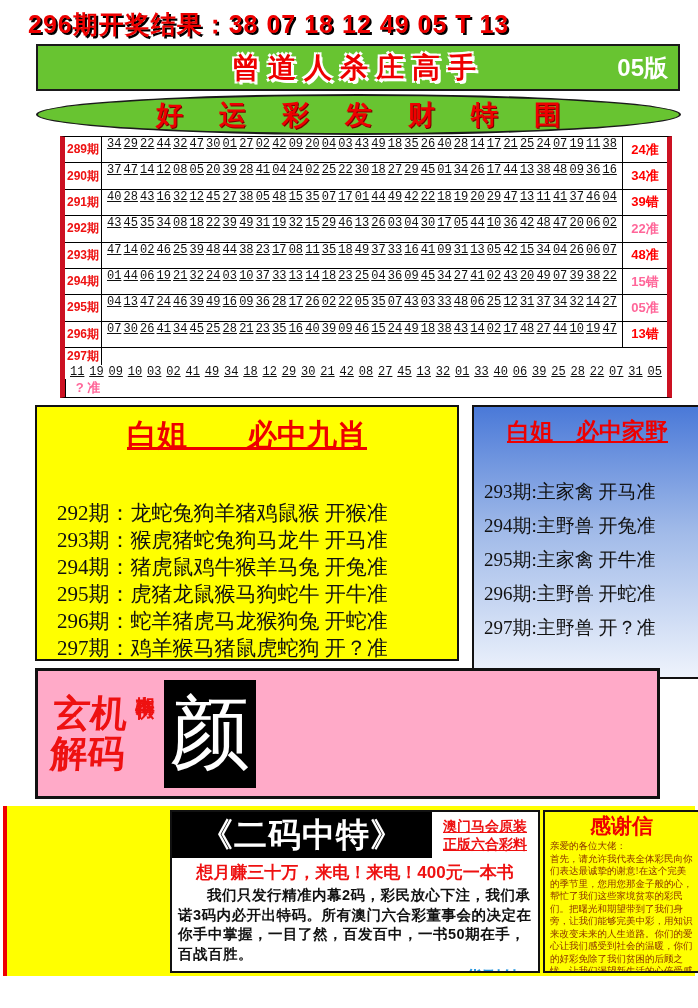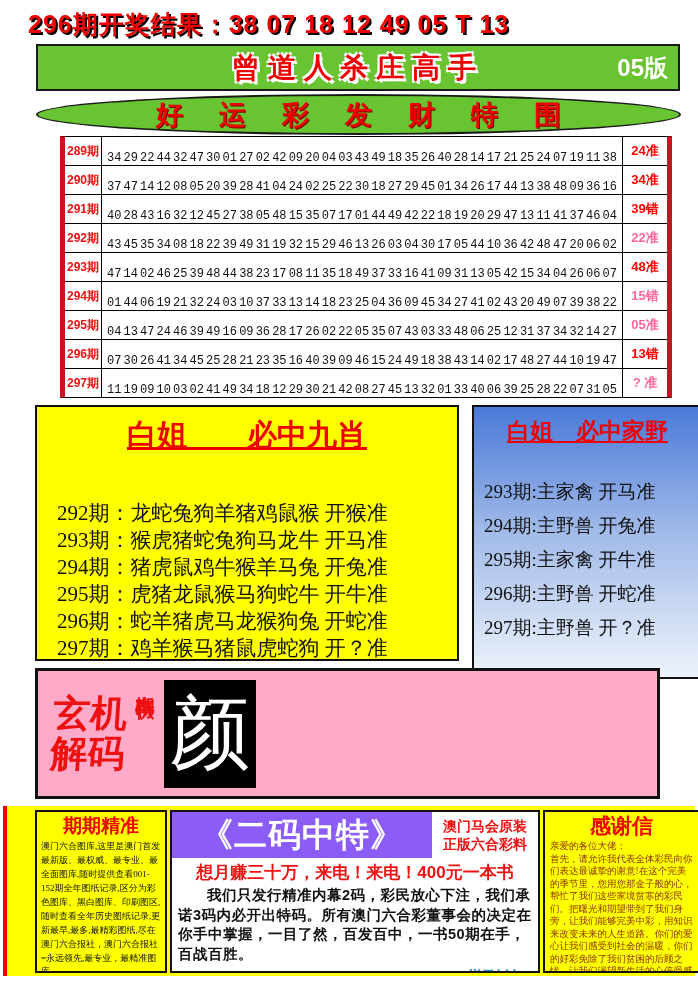--- a/index.html
+++ b/index.html
@@ -37,30 +37,30 @@
     letter-spacing:36px; text-indent:36px; text-shadow:1px 1px 0 #7a0000;
   }
   
   .num-table {
     position:absolute; left:60px; top:136px; width:612px; height:262px;
     background:#fff; border-top:1px solid #000; border-bottom:1px solid #000;
     border-left:5px solid #cc1122; border-right:5px solid #cc1122;
     display:flex; flex-direction:column;
   }
   .t-row { flex:1; display:flex; border-bottom:1px solid #000; }
-  .t-row:last-child { border-bottom:none; }
+  .t-row:last-child { border-bottom:none;flex-direction:column; }
   .t-label {
     width:37px; color:#ee1111; font-size:12px; font-weight:bold;
     display:flex; align-items:center; justify-content:center;
     border-right:1px solid #000;
   }
   .t-nums {
-    flex:1; display:flex; align-items:flex-end; justify-content:space-between;
+    flex:1; display:flex; align-items:flex-start; justify-content:space-between;
     padding:0 5px; font-family:"Liberation Mono","DejaVu Sans Mono",monospace;
-    font-size:12px; color:#111;
+    font-size:12px; color:#111;text-decoration:underline;
   }
   .t-result {
     width:45px; border-left:1px solid #000; font-size:13px; font-weight:bold;
     display:flex; align-items:center; justify-content:center;
   }
   
   .zodiac-box {
     position:absolute; left:35px; top:405px; width:424px; height:256px;
     background:#ffff00; border:2px solid #111;
     font-family:"Liberation Serif","DejaVu Serif",serif;
@@ -122,26 +122,26 @@
   .precise-body {
     padding:1px 4px; font-size:9px; color:#111; line-height:1.55;
     font-family:"Liberation Serif","DejaVu Serif",serif;
   }
   .center-box {
     position:absolute; left:163px; top:4px; width:370px; height:163px;
     background:#fff; border:2px solid #111; overflow:hidden;
   }
   .center-banner { height:46px; display:flex; }
   .center-banner-red {
-    flex:1; background:#8b5cf6; color:#fff; font-size:33px; font-weight:bold;
+    flex:1; background:#000000; color:#fff; font-size:33px; font-weight:bold;
     display:flex; align-items:center; justify-content:center; letter-spacing:1px;
   }
   .center-banner-side {
     width:106px; background:#fff; color:#ee1111; font-size:14px; font-weight:bold;
-    display:flex; flex-direction:column; align-items:center; justify-content:center; line-height:18px;
+    display:flex; flex-direction:column; align-items:center; justify-content:center; line-height:18px;text-decoration:underline;
   }
   .hotline {
     text-align:center; color:#ee1111; font-size:17px; font-weight:bold; margin-top:3px;
     white-space:nowrap;
   }
   .center-body {
     padding:2px 6px 0 6px; font-size:14.5px; font-weight:bold; color:#111;
     line-height:1.35; text-indent:2em; letter-spacing:0.5px;
   }
   .center-note-row {
@@ -532,24 +532,20 @@
       <div>解码</div>
     </div>
     <div class="mystery-subtitle">本期特供</div>
     <div class="mystery-glyph-box">
       <span class="mystery-glyph">颜</span>
     </div>
   </div>
 
   <div class="bottom-strip">
 
-    <div class="precise-box">
-      <div class="precise-title">期期精准</div>
-      <div class="precise-body">澳门六合图库,这里是澳门首发最新版、最权威、最专业、最全面图库,随时提供查看001-152期全年图纸记录,区分为彩色图库、黑白图库、印刷图区,随时查看全年历史图纸记录,更新最早,最多,最精彩图纸,尽在澳门六合报社，澳门六合报社=永远领先,最专业，最精准图库，</div>
-    </div>
 
     <div class="center-box">
       <div class="center-banner">
         <div class="center-banner-red">《二码中特》</div>
         <div class="center-banner-side">
           <span>澳门马会原装</span>
           <span>正版六合彩料</span>
         </div>
       </div>
       <div class="hotline">想月赚三十万，来电！来电！400元一本书</div>

